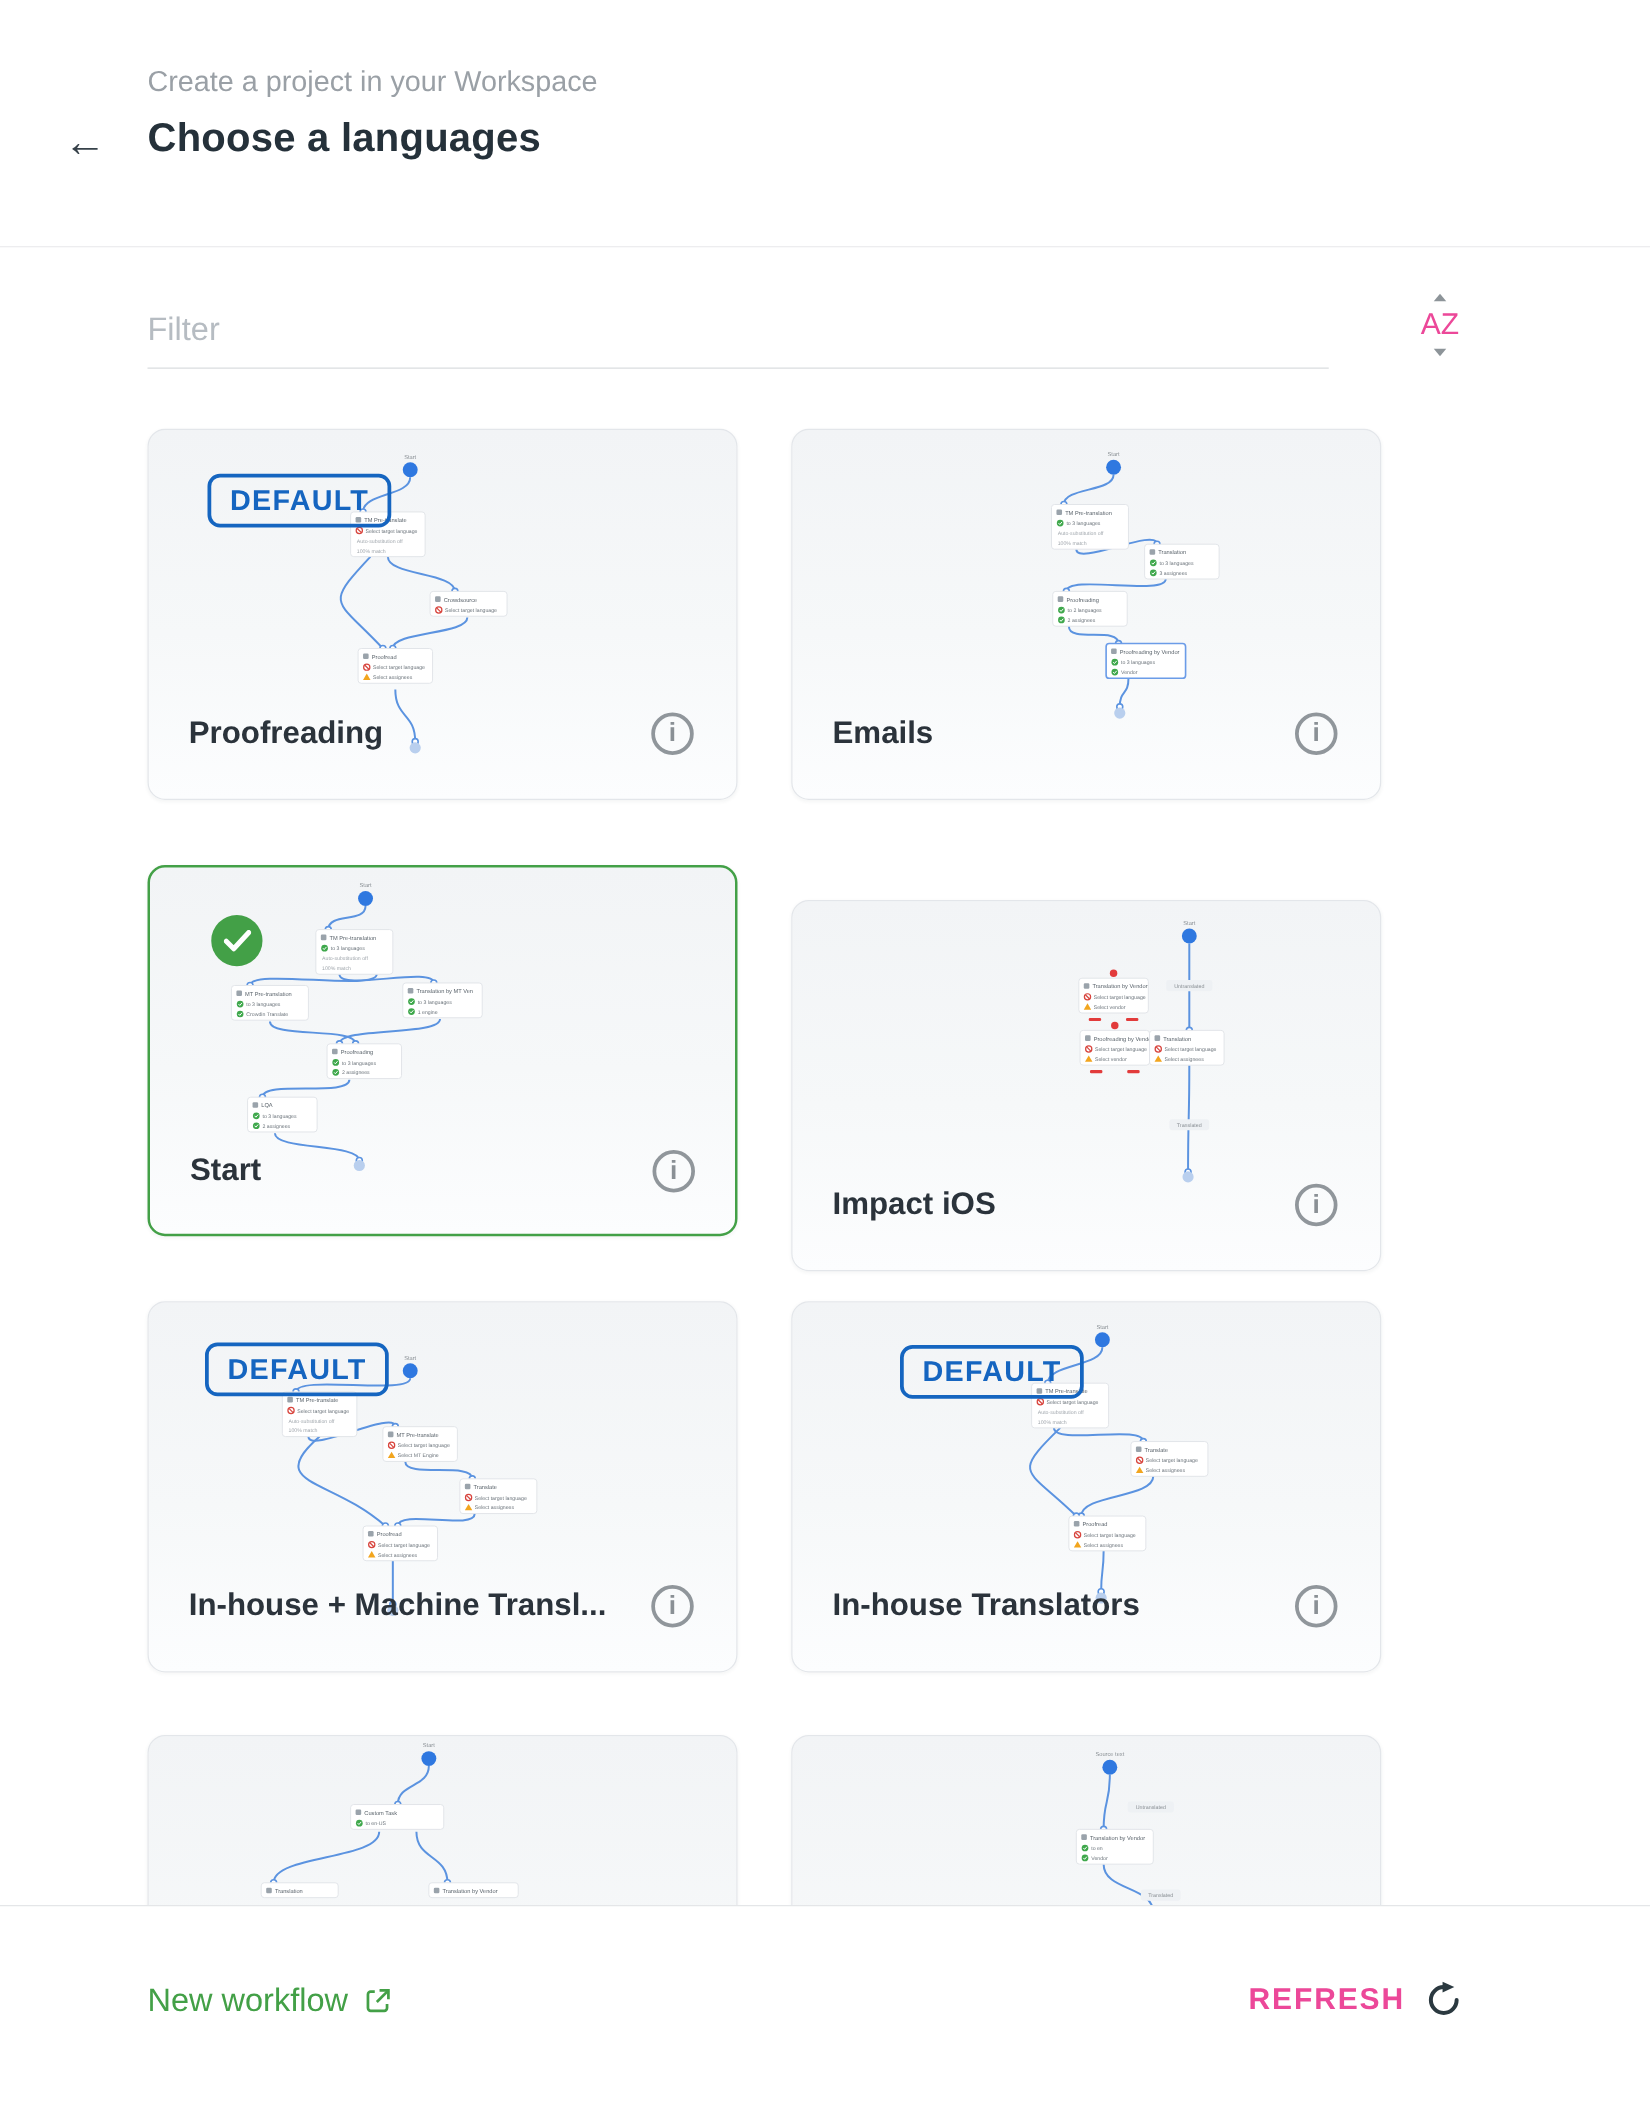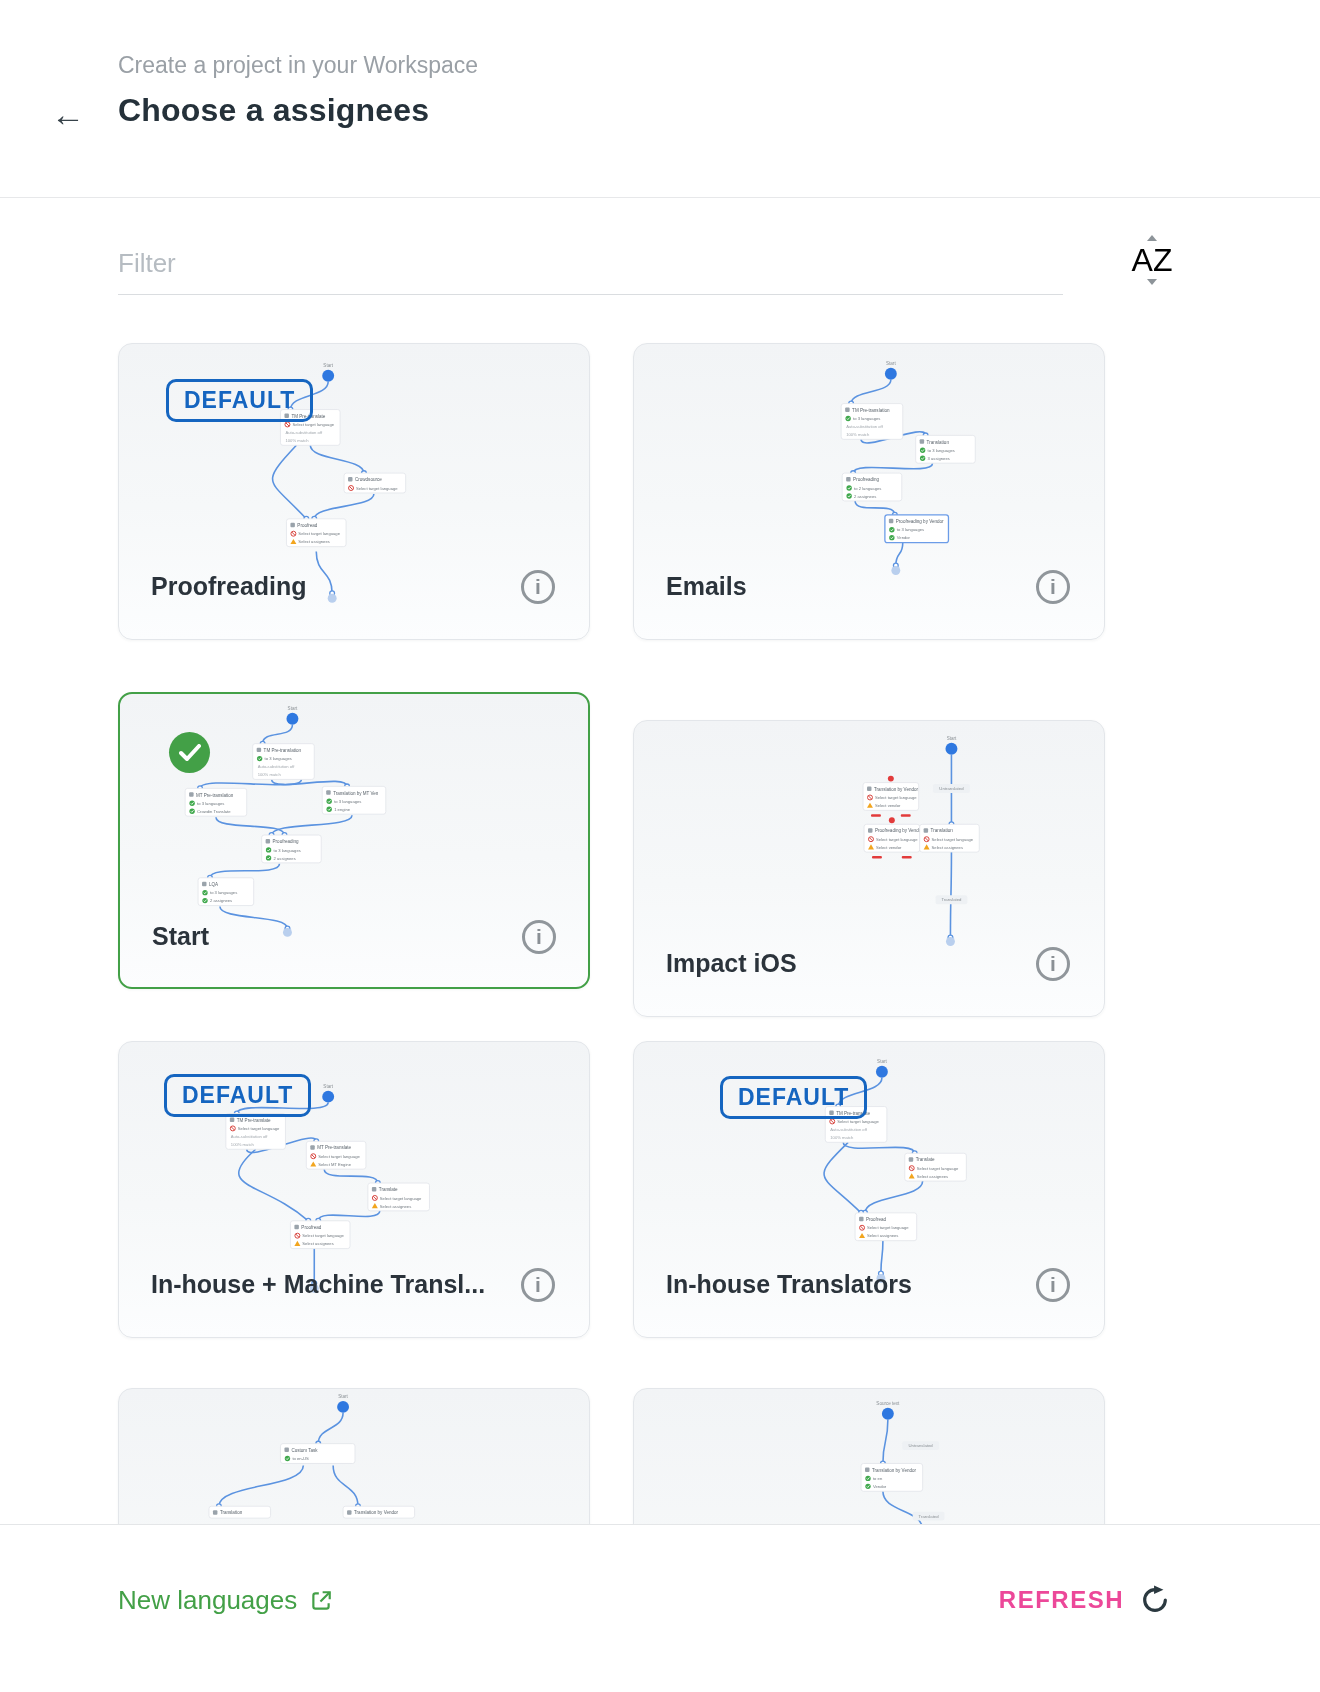--- a/index.html
+++ b/index.html
@@ -14,21 +14,21 @@
     font-size:34px;color:#37424a;cursor:pointer;line-height:44px;text-align:center;padding:0;}
   .page-title{position:absolute;left:118px;top:92px;font-size:32px;font-weight:bold;color:#25313a;letter-spacing:.2px;}
   .hdr-divider{position:absolute;left:0;top:197px;width:1320px;height:1px;background:#e7e8ea;}
   
   .scroll-area{position:absolute;left:0;top:198px;width:1320px;height:1326px;overflow:hidden;background:#fff;}
   .filter-input{position:absolute;left:118px;top:34px;width:945px;height:62px;border:none;
     border-bottom:1px solid #dadde0;background:transparent;font-size:26px;color:#3c4650;outline:none;
     font-family:"Liberation Sans",sans-serif;padding:0;}
   .filter-input::placeholder{color:#b6bcc2;}
   .sort-btn{position:absolute;left:1124px;top:34px;width:56px;height:56px;border:none;background:transparent;cursor:pointer;padding:0;}
-  .sort-letters{font-size:32px;color:#000000;letter-spacing:0;line-height:56px;}
+  .sort-letters{font-size:24px;color:#ec4899;letter-spacing:0;line-height:56px;}
   .tri{position:absolute;left:50%;transform:translateX(-50%);width:0;height:0;}
   .tri-up{top:3px;border-left:5px solid transparent;border-right:5px solid transparent;border-bottom:6px solid #8d9499;}
   .tri-down{bottom:3px;border-left:5px solid transparent;border-right:5px solid transparent;border-top:6px solid #8d9499;}
   
   .card{position:absolute;width:472px;height:297px;border-radius:14px;cursor:pointer;
     background:linear-gradient(180deg,#f2f4f6 0%,#f6f8f9 55%,#fcfdfe 100%);
     border:1px solid #e3e6ea;box-shadow:0 1px 3px rgba(40,50,60,.05);box-sizing:border-box;}
   .card.selected{border:2px solid #43a047;}
   .c0{left:118px;top:145px;} .c1{left:633px;top:145px;}
   .c2{left:118px;top:494px;} .c3{left:633px;top:494px;margin-top:28px;}
@@ -53,21 +53,21 @@
   .refresh{position:absolute;right:150px;top:60px;display:flex;align-items:center;gap:16px;
     color:#ec4899;font-size:24px;font-weight:bold;letter-spacing:1.5px;cursor:pointer;
     background:transparent;border:none;padding:0;font-family:"Liberation Sans",sans-serif;}
 </style>
 </head>
 <body>
 
 <div class="hdr">
   <div class="subtitle">Create a project in your Workspace</div>
   <button class="back-btn"><span>←</span></button>
-  <div class="page-title">Choose a assignees</div>
+  <div class="page-title">Choose a languages</div>
   <div class="hdr-divider"></div>
 </div>
 
 <div class="scroll-area">
 
   <input class="filter-input" type="text" placeholder="Filter" style="">
   <button class="sort-btn">
     <span class="tri tri-up"></span>
     <span class="sort-letters"><span>A</span><span>Z</span></span>
     <span class="tri tri-down"></span>
@@ -437,21 +437,21 @@
         <text x="288" y="58.7" font-size="4.3" fill="#8a9095" text-anchor="middle" font-family="&quot;Liberation Sans&quot;,sans-serif">Untranslated</text>
         <rect x="280" y="123.5" width="32" height="9" rx="2" fill="#eef1f4"></rect>
         <text x="296" y="129.7" font-size="4.3" fill="#8a9095" text-anchor="middle" font-family="&quot;Liberation Sans&quot;,sans-serif">Translated</text>
       </svg>
   </div>
 
 </div>
 
 <div class="footer">
   <button class="new-wf">
-    <span>New languages</span>
+    <span>New workflow</span>
     <svg width="24" height="24" viewBox="0 0 22 22" fill="none" stroke="#43a047" stroke-width="2">
       <path d="M9 4 H6 C4.9 4 4 4.9 4 6 v10 c0 1.1 .9 2 2 2 h10 c1.1 0 2 -.9 2 -2 v-3"></path>
       <path d="M12.5 3 H19 V9.5"></path>
       <path d="M19 3 L10.5 11.5"></path>
     </svg>
   </button>
   <button class="refresh">
     <span>REFRESH</span>
     <svg width="30" height="30" viewBox="0 0 32 32">
       <path d="M16 5 a11 11 0 1 0 11 11" fill="none" stroke="#2b3940" stroke-width="3.4" stroke-linecap="round"></path>

